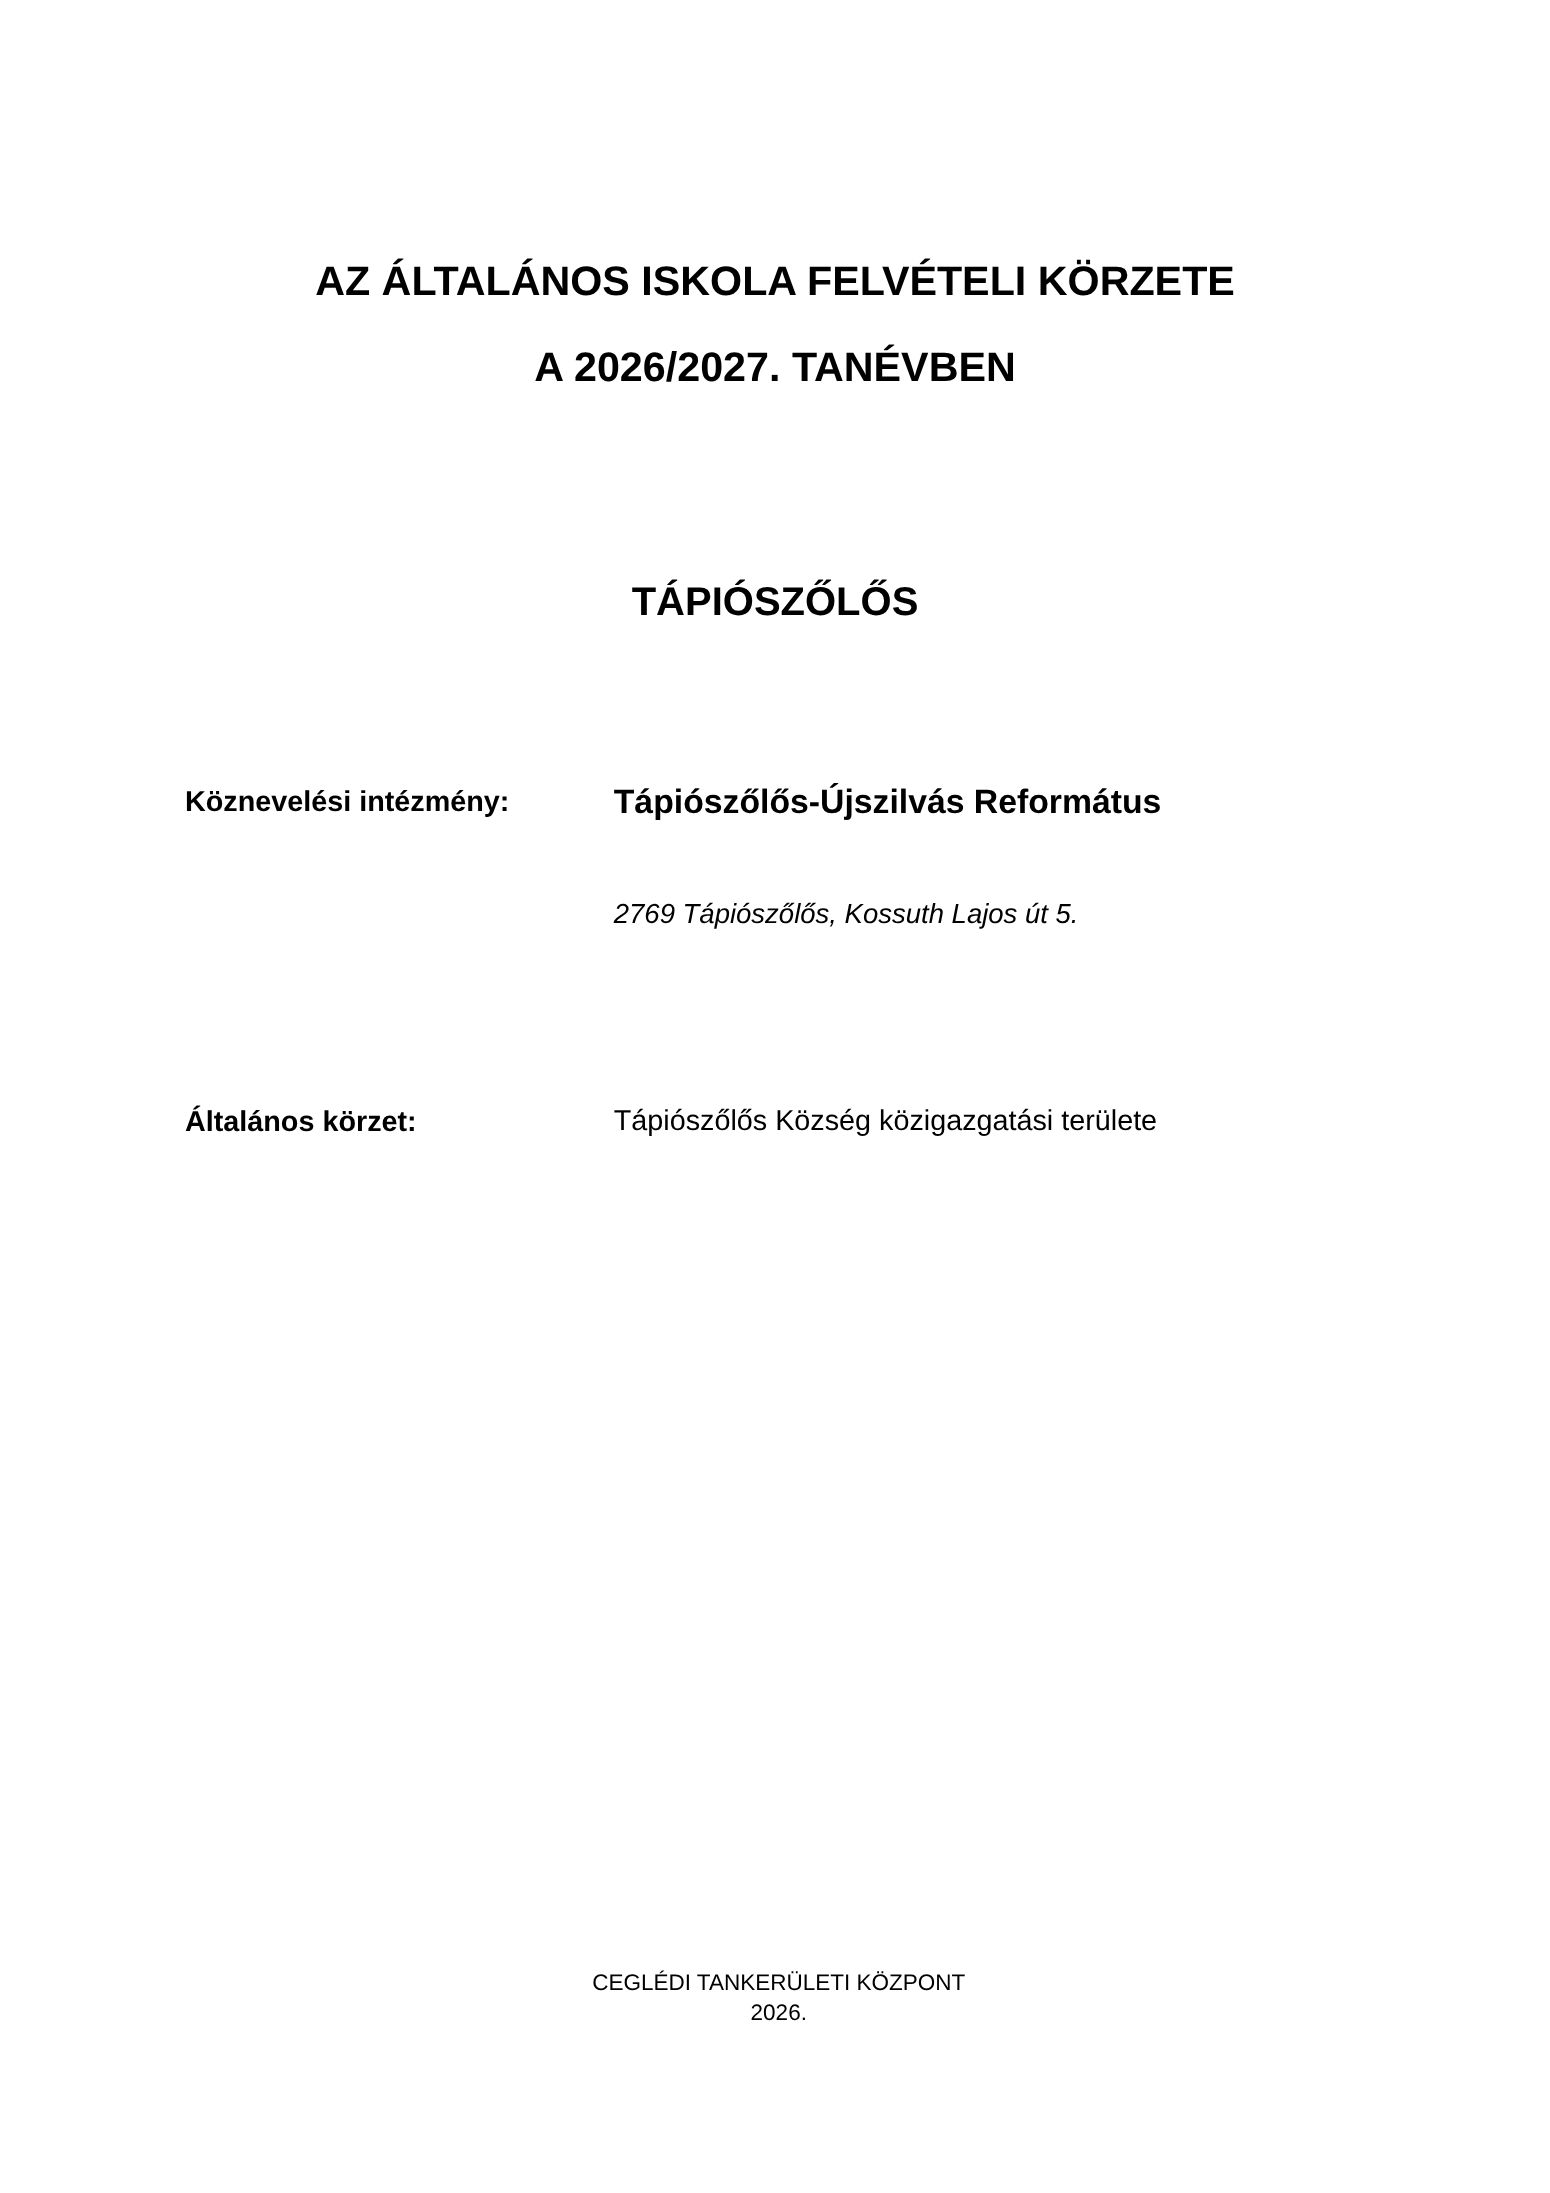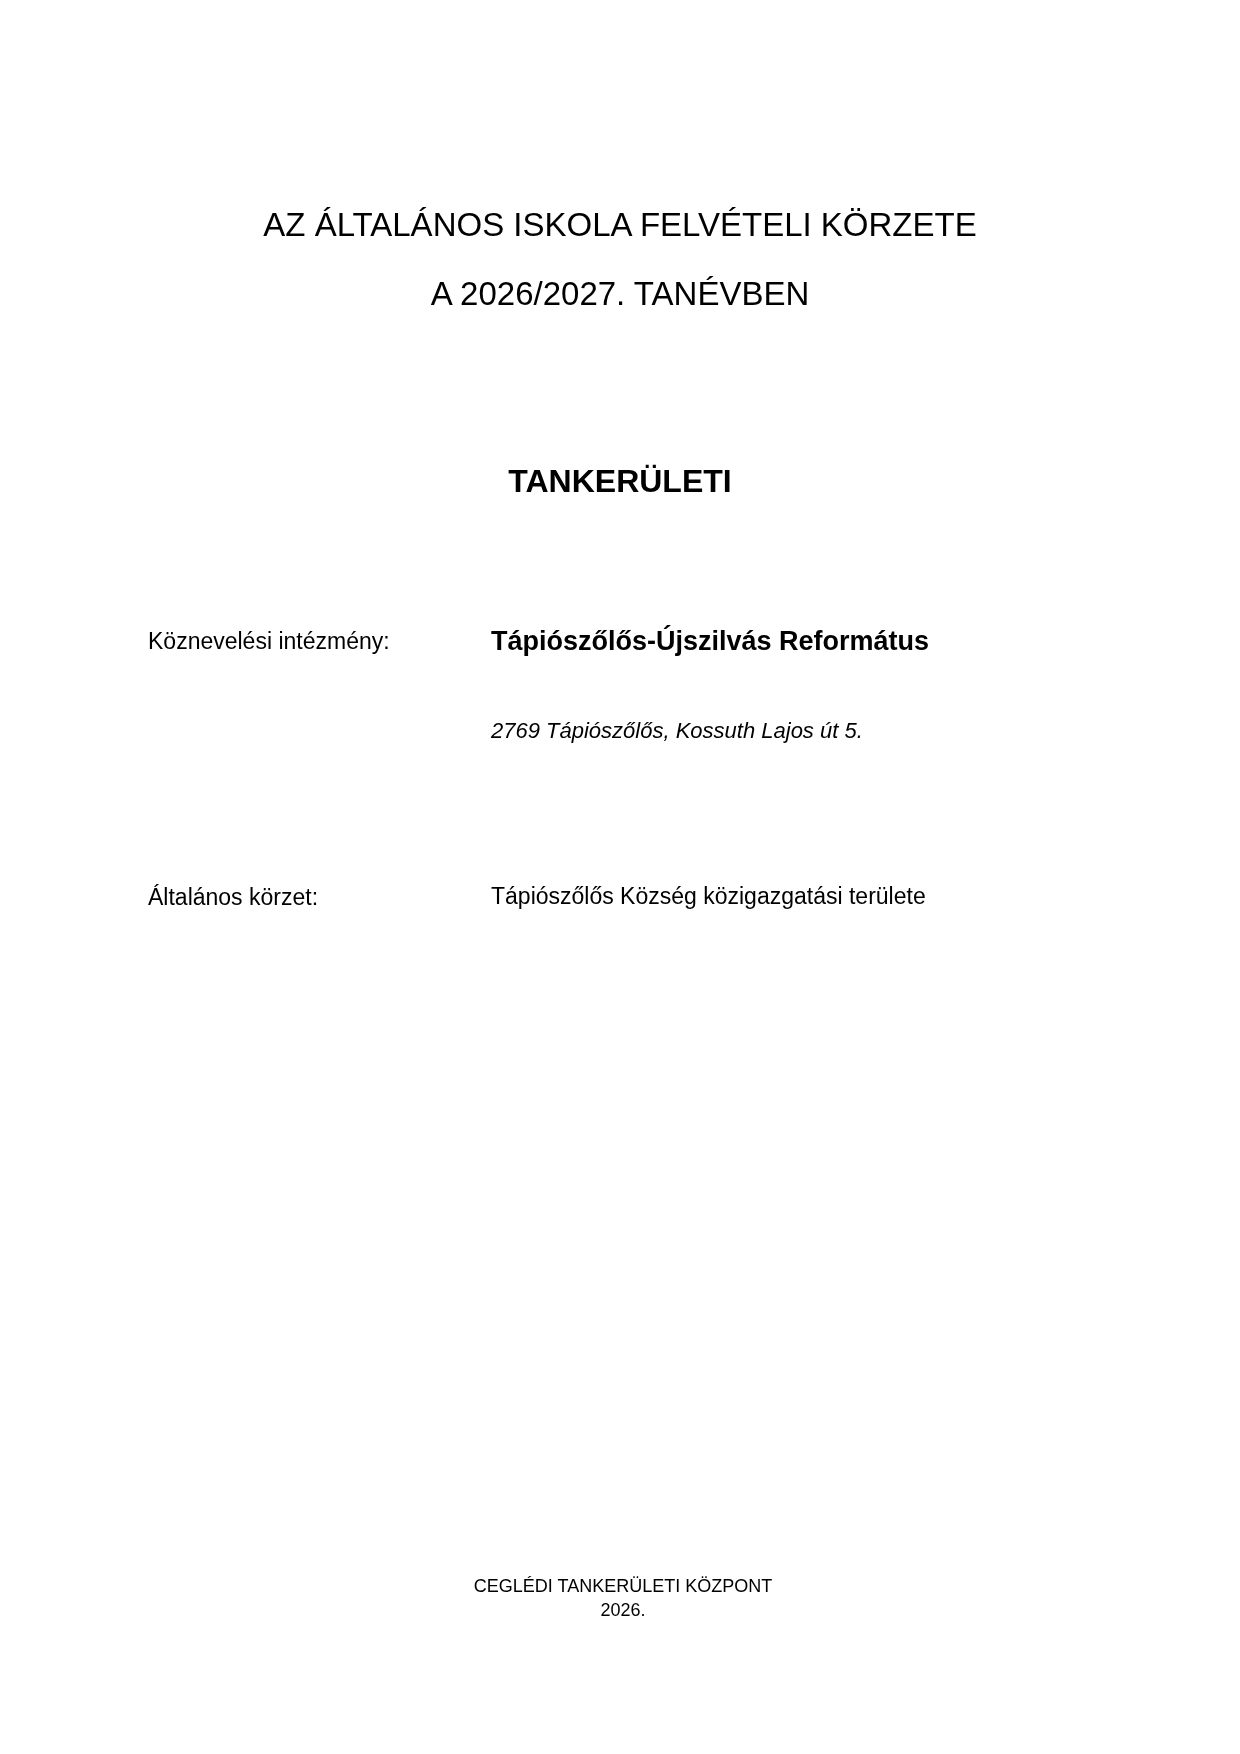--- a/index.html
+++ b/index.html
@@ -14,39 +14,39 @@
       overflow: hidden;
       font-family: "Liberation Sans", sans-serif;
       color: #000000;
     }
     .abs { position: absolute; }
     .title {
       left: 0;
       width: 1240px;
       text-align: center;
       font-size: 33px;
-      font-weight: normal;
+      font-weight: bold;
       line-height: 1;
       white-space: nowrap;
     }
     #title-line-1 { top: 208px; }
     #title-line-2 { top: 265px; margin-top: 12px; }
     .town {
       left: 0;
       width: 1240px;
       text-align: center;
       top: 465px;
       font-size: 32px;
       font-weight: bold;
       line-height: 1;
     }
     .label {
       left: 148px;
       font-size: 23px;
-      font-weight: normal;
+      font-weight: bold;
       line-height: 1;
       white-space: nowrap;
     }
     #label-institution { top: 630px; }
     #label-district { top: 886px; }
     .inst-name {
       left: 491px;
       top: 624px;
       font-size: 27px;
       line-height: 35px;
@@ -77,21 +77,21 @@
       top: 1574px;
     }
     .footer div { white-space: nowrap; }
   </style>
 </head>
 <body>
 
 <div class="abs title" id="title-line-1">AZ ÁLTALÁNOS ISKOLA FELVÉTELI KÖRZETE</div>
 <div class="abs title" id="title-line-2">A 2026/2027. TANÉVBEN</div>
 
-<div class="abs town">TANKERÜLETI</div>
+<div class="abs town">TÁPIÓSZŐLŐS</div>
 
 <div class="abs label" id="label-institution">Köznevelési intézmény:</div>
 <div class="abs inst-name">
   <div>Tápiószőlős-Újszilvás Református</div>
 </div>
 <div class="abs address">2769 Tápiószőlős, Kossuth Lajos út 5.</div>
 
 <div class="abs label" id="label-district">Általános körzet:</div>
 <div class="abs district-value">Tápiószőlős Község közigazgatási területe</div>
 

